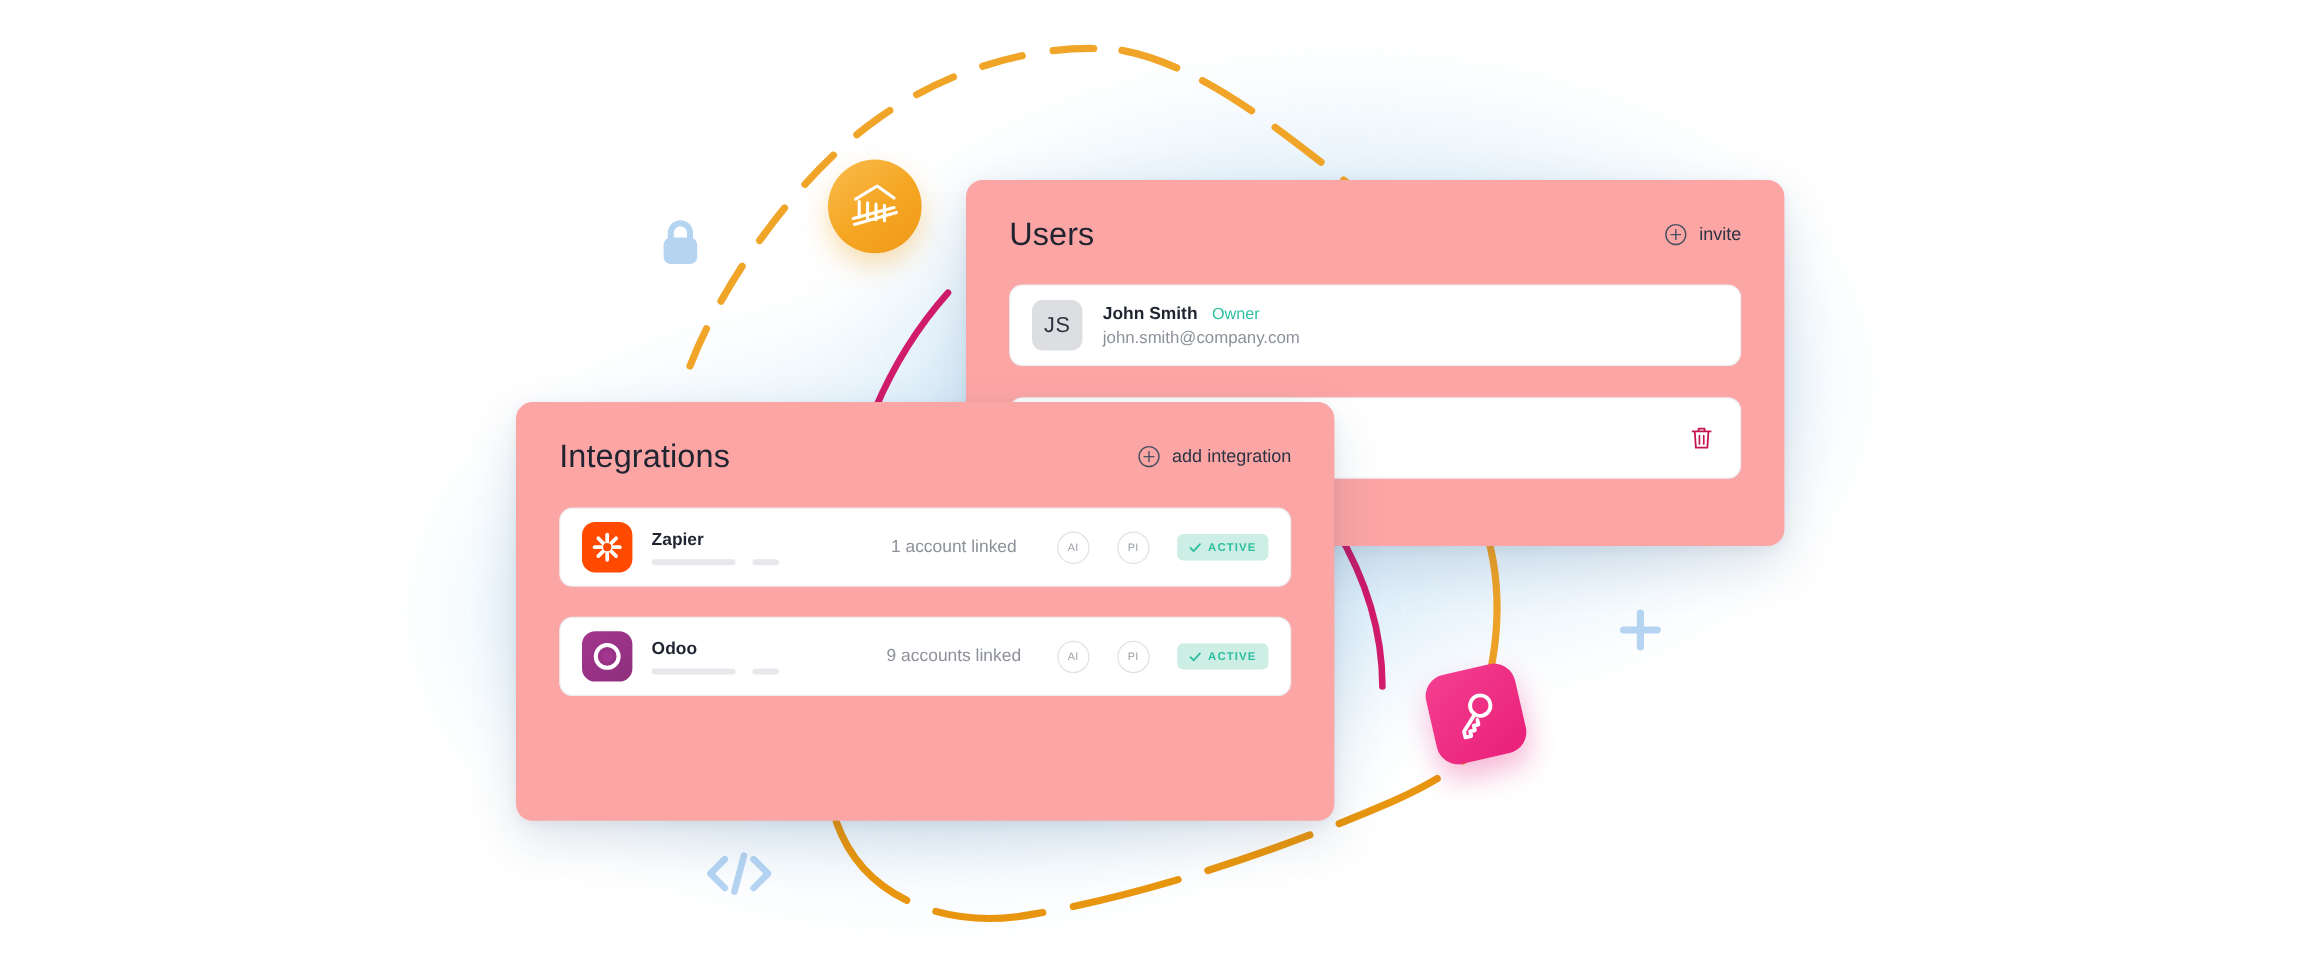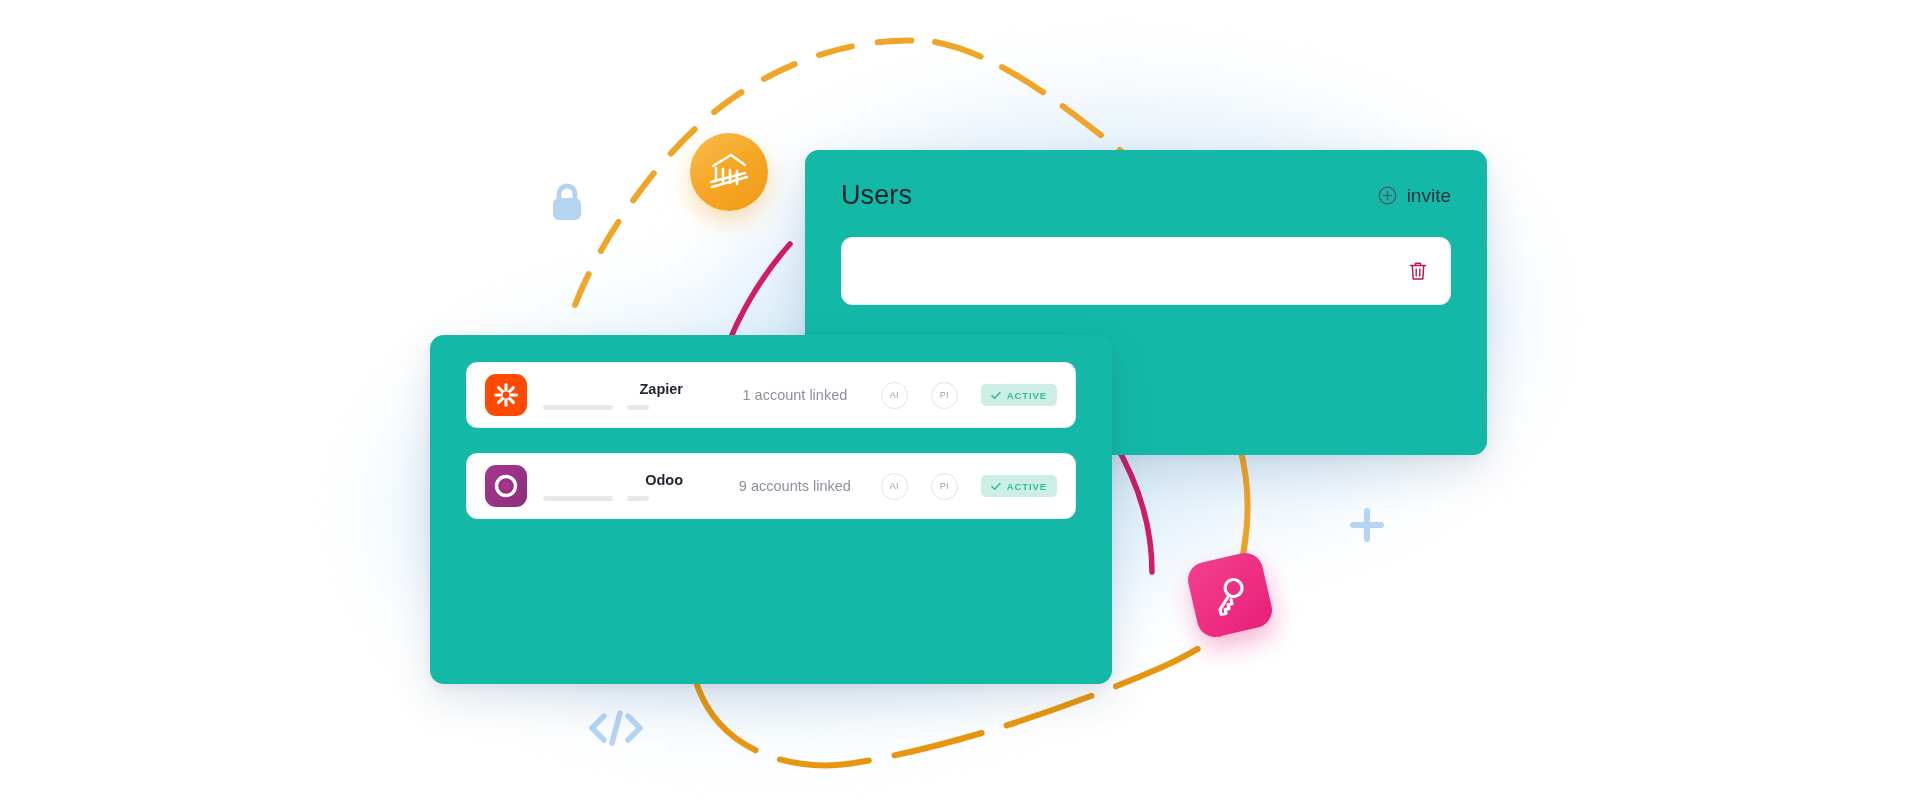--- a/index.html
+++ b/index.html
@@ -79,21 +79,21 @@
     border-radius: 18px;
     background: linear-gradient(145deg, #f43f8f 0%, #e81f79 100%);
     box-shadow: 0 12px 24px rgba(226, 30, 120, .32);
     transform: rotate(-13deg);
     display: flex; align-items: center; justify-content: center;
   }
 
   
   .card {
     position: absolute;
-    background: #14b8a6;
+    background: #fca5a5;
     border-radius: 14px;
     box-shadow: 0 16px 42px rgba(30, 60, 100, .13),
                 0 3px 10px rgba(30, 60, 100, .06);
   }
 
   
   #users-card {
     left: 805px; top: 150px;
     width: 682px; height: 305px;
     overflow: hidden;
@@ -109,21 +109,21 @@
     font-size: 27px;
     color: #1f2430;
     font-weight: 400;
     letter-spacing: .1px;
     margin: 0;
   }
   .action-link {
     display: flex;
     align-items: center;
     gap: 10px;
-    font-size: 19px;
+    font-size: 15px;
     color: #2c3342;
     cursor: pointer;
     user-select: none;
   }
   .circle-plus {
     width: 19px; height: 19px;
     flex: 0 0 19px;
   }
 
   .row-box {
@@ -205,21 +205,21 @@
   .logo-zapier { background: #ff4a00; }
   .logo-odoo   { background: linear-gradient(140deg, #a4368f 0%, #8d2f7c 100%); }
 
   .int-name-block {
     margin-left: 16px;
     width: 140px;
     display: flex;
     flex-direction: column;
     gap: 8px;
   }
-  .int-name { font-size: 14.5px; color: #1f2430; font-weight: bold; text-align: right; }
+  .int-name { font-size: 14.5px; color: #1f2430; font-weight: bold; }
   .skeleton-line { display: flex; gap: 14px; align-items: center; }
   .sk-bar { height: 5px; border-radius: 3px; background: #e6e8eb; }
   .sk-long  { width: 70px; }
   .sk-short { width: 22px; }
 
   .int-accounts {
     flex: 1 1 auto;
     text-align: center;
     padding-left: 26px;
     font-size: 14.5px;
@@ -325,34 +325,56 @@
         <span class="circle-plus">
           <svg width="19" height="19" viewBox="0 0 19 19">
             <circle cx="9.5" cy="9.5" r="8.3" fill="none" stroke="#4a5160" stroke-width="1.2"></circle>
             <path d="M9.5 5.4 L9.5 13.6 M5.4 9.5 L13.6 9.5" stroke="#4a5160" stroke-width="1.2" stroke-linecap="round"></path>
           </svg>
         </span>
         <span>invite</span>
       </div>
     </div>
 
+    <div class="row-box" id="user-row-1">
+      <div class="avatar">JS</div>
+      <div class="user-meta">
+        <div class="user-name-line">
+          <span class="user-name">John Smith</span>
+          <span class="user-role">Owner</span>
+        </div>
+        <span class="user-email">john.smith@company.com</span>
+      </div>
+    </div>
 
     <div class="row-box" id="user-row-2">
       <span class="trash-btn">
         <svg width="20" height="22" viewBox="0 0 20 22">
           <path d="M2.5 5.5 L17.5 5.5" stroke="#c4174f" stroke-width="1.5" stroke-linecap="round"></path>
           <path d="M7.5 5.5 L7.5 3.2 L12.5 3.2 L12.5 5.5" fill="none" stroke="#c4174f" stroke-width="1.5" stroke-linejoin="round"></path>
           <path d="M4.3 5.5 L5.2 19 L14.8 19 L15.7 5.5" fill="none" stroke="#c4174f" stroke-width="1.5" stroke-linejoin="round"></path>
           <path d="M8.2 9 L8.2 16 M11.8 9 L11.8 16" stroke="#c4174f" stroke-width="1.4" stroke-linecap="round"></path>
         </svg>
       </span>
     </div>
   </div>
 
   <div class="card" id="integrations-card">
+    <div id="integrations-header">
+      <h2 class="card-title">Integrations</h2>
+      <div class="action-link">
+        <span class="circle-plus">
+          <svg width="19" height="19" viewBox="0 0 19 19">
+            <circle cx="9.5" cy="9.5" r="8.3" fill="none" stroke="#4a5160" stroke-width="1.2"></circle>
+            <path d="M9.5 5.4 L9.5 13.6 M5.4 9.5 L13.6 9.5" stroke="#4a5160" stroke-width="1.2" stroke-linecap="round"></path>
+          </svg>
+        </span>
+        <span>add integration</span>
+      </div>
+    </div>
 
     <div class="integration-row" id="integration-row-zapier">
       <div class="int-logo logo-zapier">
         <svg width="26" height="26" viewBox="0 0 26 26">
           <g stroke="#ffffff" stroke-width="3.1" stroke-linecap="round">
             <path d="M13 2.5 L13 23.5"></path>
             <path d="M2.5 13 L23.5 13"></path>
             <path d="M5.6 5.6 L20.4 20.4"></path>
             <path d="M20.4 5.6 L5.6 20.4"></path>
           </g>

